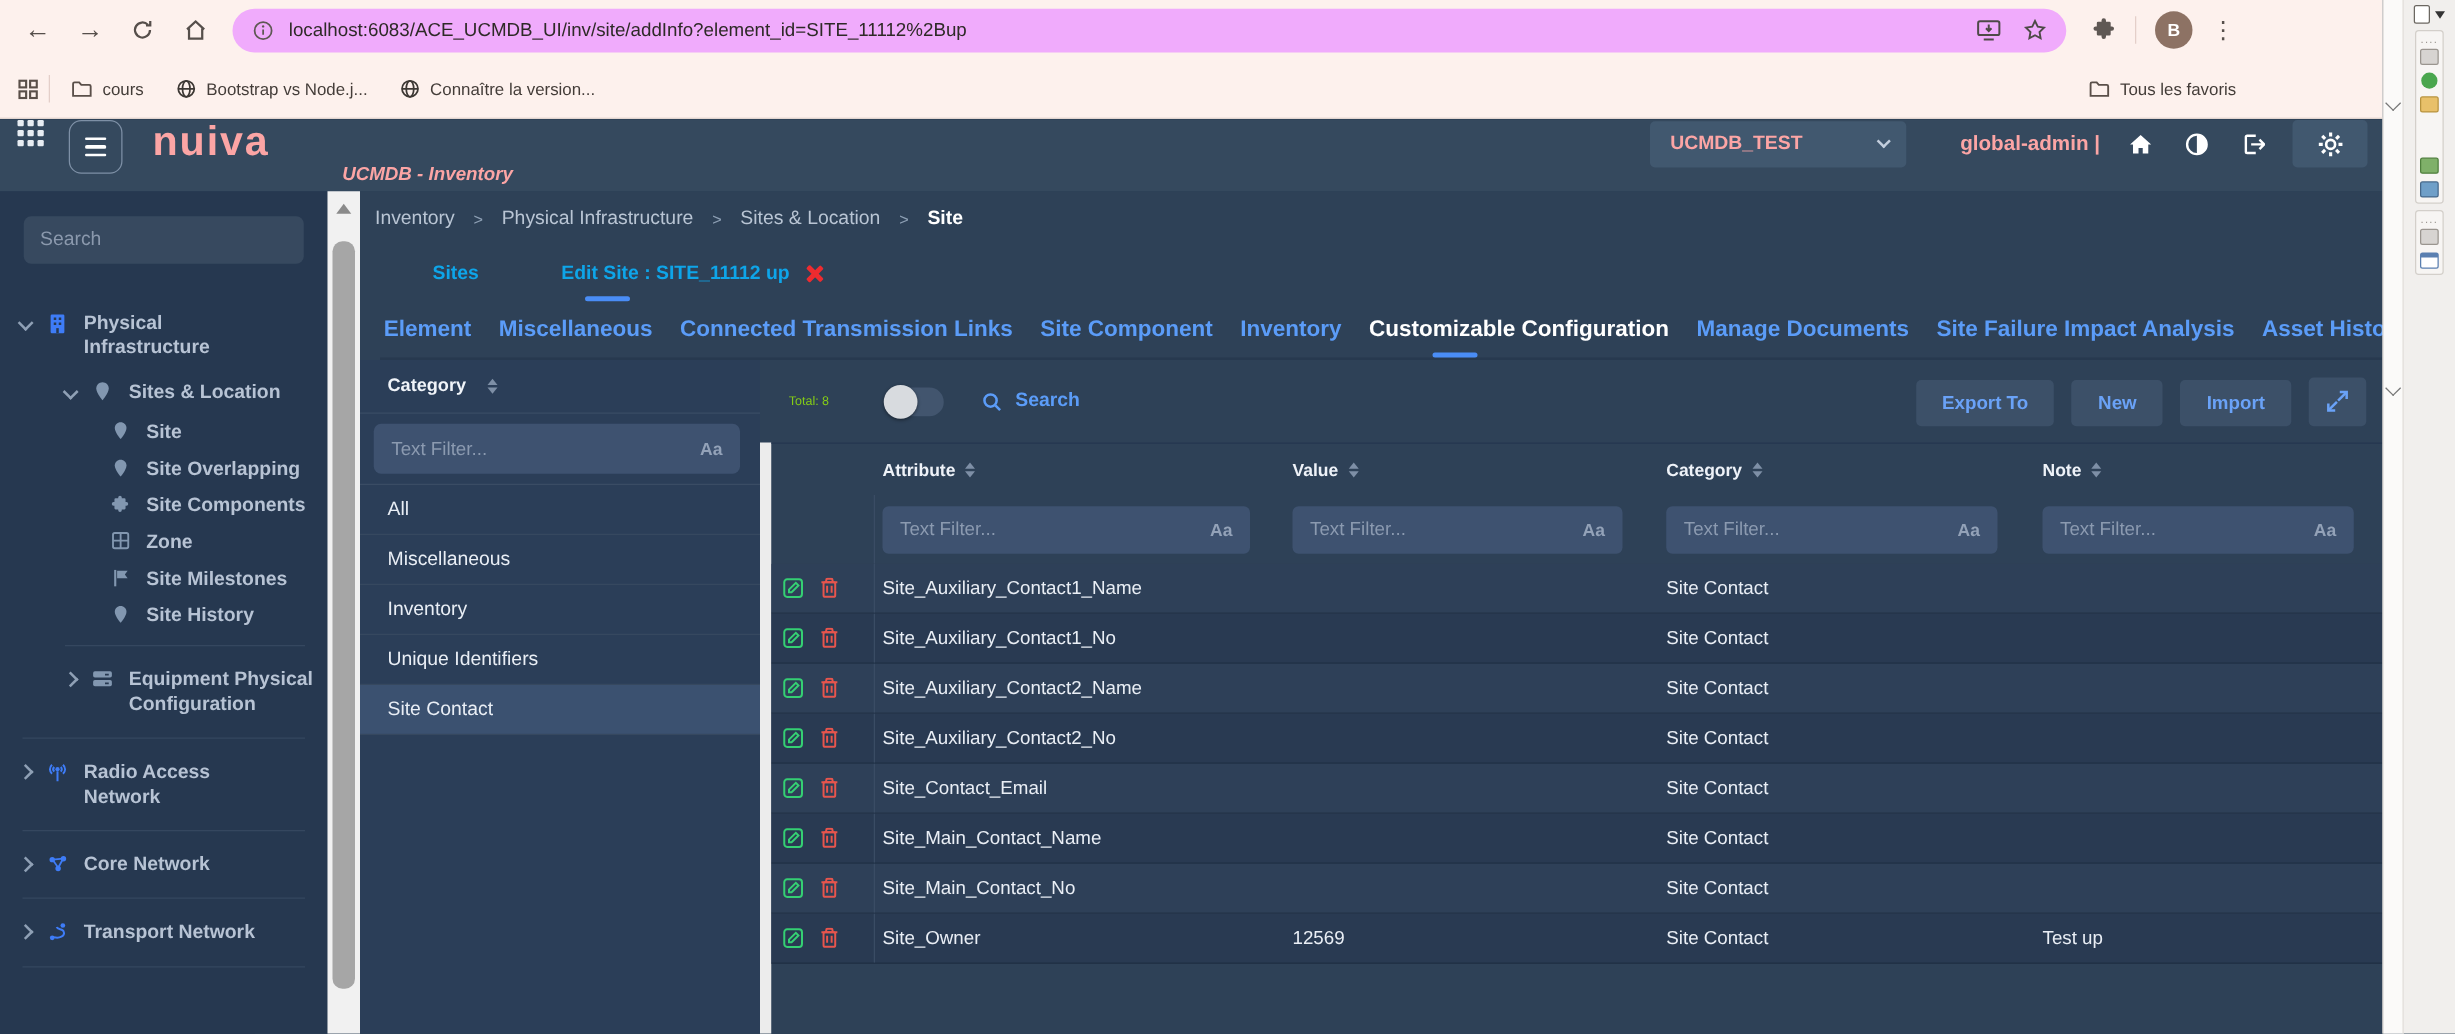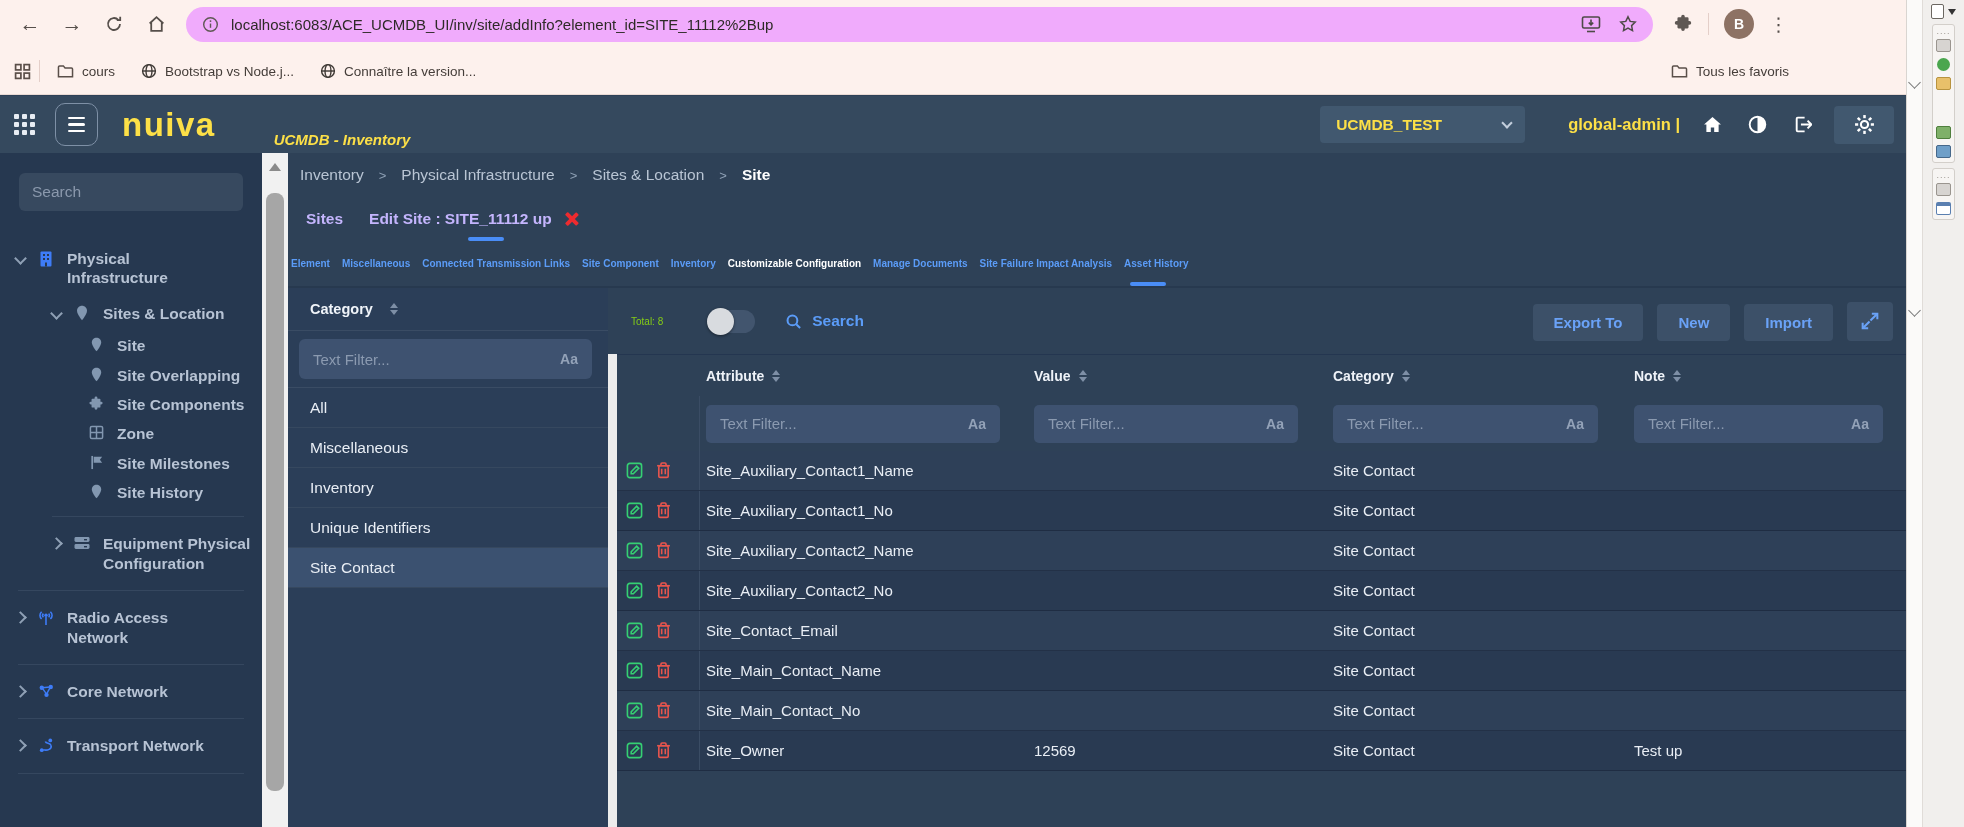--- a/index.html
+++ b/index.html
@@ -23,21 +23,21 @@
 
   
   .bookmarks { position:absolute; top:48px; left:0; width:1906px; height:47px; background:#fdf1ed;
                border-bottom:1px solid #e9dad4; display:flex; align-items:center; padding:0 108px 0 14px;
                gap:8px; color:#443d39; font-size:13.5px; }
   .bm { display:flex; align-items:center; gap:8px; padding:5px 9px; border-radius:7px; }
   .bm-spacer { flex:1; }
 
   
   .app { position:absolute; top:96px; left:0; width:1906px; height:731px; display:flex; flex-direction:column; }
-  .app-header { height:57px; background:#35495e; display:flex; align-items:center; padding:0 12px 0 14px; color:#fde047; flex:none; }
+  .app-header { height:57px; background:#35495e; display:flex; align-items:flex-start; padding:0 12px 0 14px; color:#fca5a5; flex:none; }
   .waffle { display:grid; grid-template-columns:repeat(3,5px); gap:3px; margin-right:20px; }
   .waffle span { width:5px; height:5px; background:#e8edf3; border-radius:1px; }
   .hamburger { width:43px; height:43px; border:1px solid #7e90a6; border-radius:10px; display:flex; flex-direction:column;
                justify-content:center; align-items:center; gap:4px; margin-right:24px; flex:none; }
   .hamburger i { width:17px; height:2.5px; background:#fff; border-radius:2px; }
   .logo { font-size:33px; font-weight:700; letter-spacing:1.5px; line-height:1; }
   .app-title { font-style:italic; font-weight:700; font-size:15px; margin-left:58px; align-self:flex-end; margin-bottom:5px; }
   .header-right { margin-left:auto; display:flex; align-items:center; gap:19px; }
   .tenant { width:205px; height:37px; background:#41586f; border-radius:4px; display:flex; align-items:center;
             padding:0 14px 0 16px; font-weight:700; font-size:15.5px; }
@@ -71,29 +71,29 @@
   .side-scroll .arrow { width:0; height:0; border-left:6px solid transparent; border-right:6px solid transparent;
                         border-bottom:8px solid #8a8a8a; margin:10px auto 0; }
   .side-scroll .thumb { position:absolute; left:4px; right:4px; top:40px; height:598px; background:#a6a6a6; border-radius:8px; }
 
   
   .main { flex:1; display:flex; flex-direction:column; min-width:0; background:#2e4157; }
   .breadcrumb { height:44px; display:flex; align-items:center; padding-left:12px; gap:15px; font-size:15.5px; color:#b9c5d4; flex:none; }
   .breadcrumb .sep { color:#8ea0b5; font-size:13px; }
   .breadcrumb .current { color:#fff; font-weight:700; }
   .subtabs { height:44px; display:flex; align-items:center; padding-left:18px; gap:26px; flex:none; position:relative; }
-  .ptab { color:#c4b5fd; font-weight:700; font-size:15.5px; display:flex; align-items:center; gap:12px; }
+  .ptab { color:#0ea5e9; font-weight:700; font-size:15.5px; display:flex; align-items:center; gap:12px;margin-left:40px; }
   .subtab-underline { position:absolute; left:180px; bottom:0; width:36px; height:4px; background:#4a8df6; border-radius:2px; }
   .xicon { position:relative; width:16px; height:16px; display:inline-block; }
   .xicon::before, .xicon::after { content:""; position:absolute; left:6.5px; top:0; width:3.6px; height:16px;
                                   background:#ee2b2f; border-radius:1px; }
   .xicon::before { transform:rotate(45deg); } .xicon::after { transform:rotate(-45deg); }
 
-  .tabbar { height:47px; display:flex; align-items:center; padding-left:3px; gap:12px; font-size:10px; font-weight:700;
-            color:#5b9cf8; border-bottom:2px solid #27394f; position:relative; flex:none; white-space:nowrap; }
+  .tabbar { height:47px; display:flex; align-items:center; padding-left:3px; gap:22px; font-size:18px; font-weight:700;
+            color:#5b9cf8; border-bottom:2px solid #27394f; position:relative; flex:none; white-space:nowrap;margin-left:16px; }
   .tab.active { color:#fff; }
   .tab-underline { position:absolute; left:842px; bottom:0; width:36px; height:4px; background:#4a8df6; border-radius:2px; }
 
   .content { flex:1; display:flex; min-height:0; }
 
   
   .catpanel { width:320px; flex:none; display:flex; flex-direction:column; background:#2b3e58; }
   .phead { height:43px; display:flex; align-items:center; padding-left:22px; gap:9px; font-weight:700; font-size:14.5px;
            color:#f0f4f9; border-bottom:1px solid #3a4c64; flex:none; }
   .pfilter { padding:8px 16px 8px 11px; border-bottom:1px solid #3a4c64; flex:none; }

